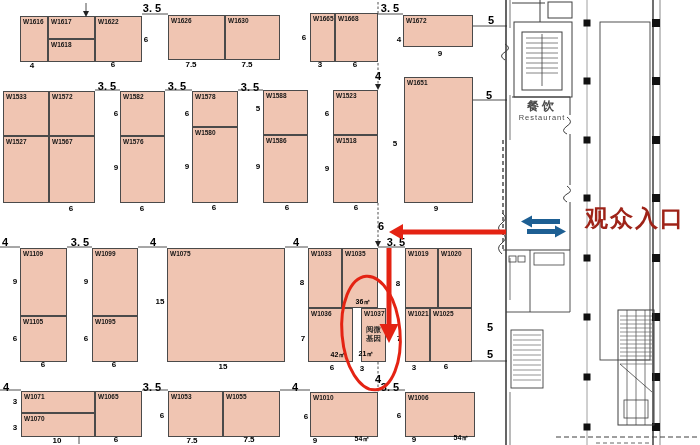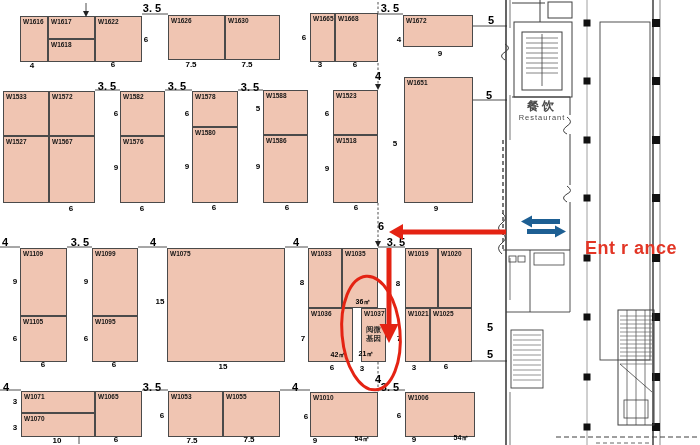--- a/index.html
+++ b/index.html
@@ -328,16 +328,16 @@
       <polygon points="527,229 555,229 555,225.5 566,231.5 555,237.5 555,234 527,234"></polygon>
     </g>
 
     <g>
       <polygon fill="#e42313" points="506,229.5 403,229.5 403,224 389,232 403,240 403,234.5 506,234.5"></polygon>
       <polygon fill="#e42313" points="386.5,248 391.5,248 391.5,324 398.5,324 389,343 379.5,324 386.5,324"></polygon>
       <ellipse cx="371" cy="333" rx="29" ry="57" fill="none" stroke="#e42313" stroke-width="3" transform="rotate(-5 371 333)"></ellipse>
     </g>
   </svg>
 
-  <div id="entrance-en">Ent r ance</div>
+  <div id="entrance-cn">观众入口</div>
   <div id="rest-cn">餐饮</div>
   <div id="rest-en">Restaurant</div>
 </div>
 
 </body></html>

